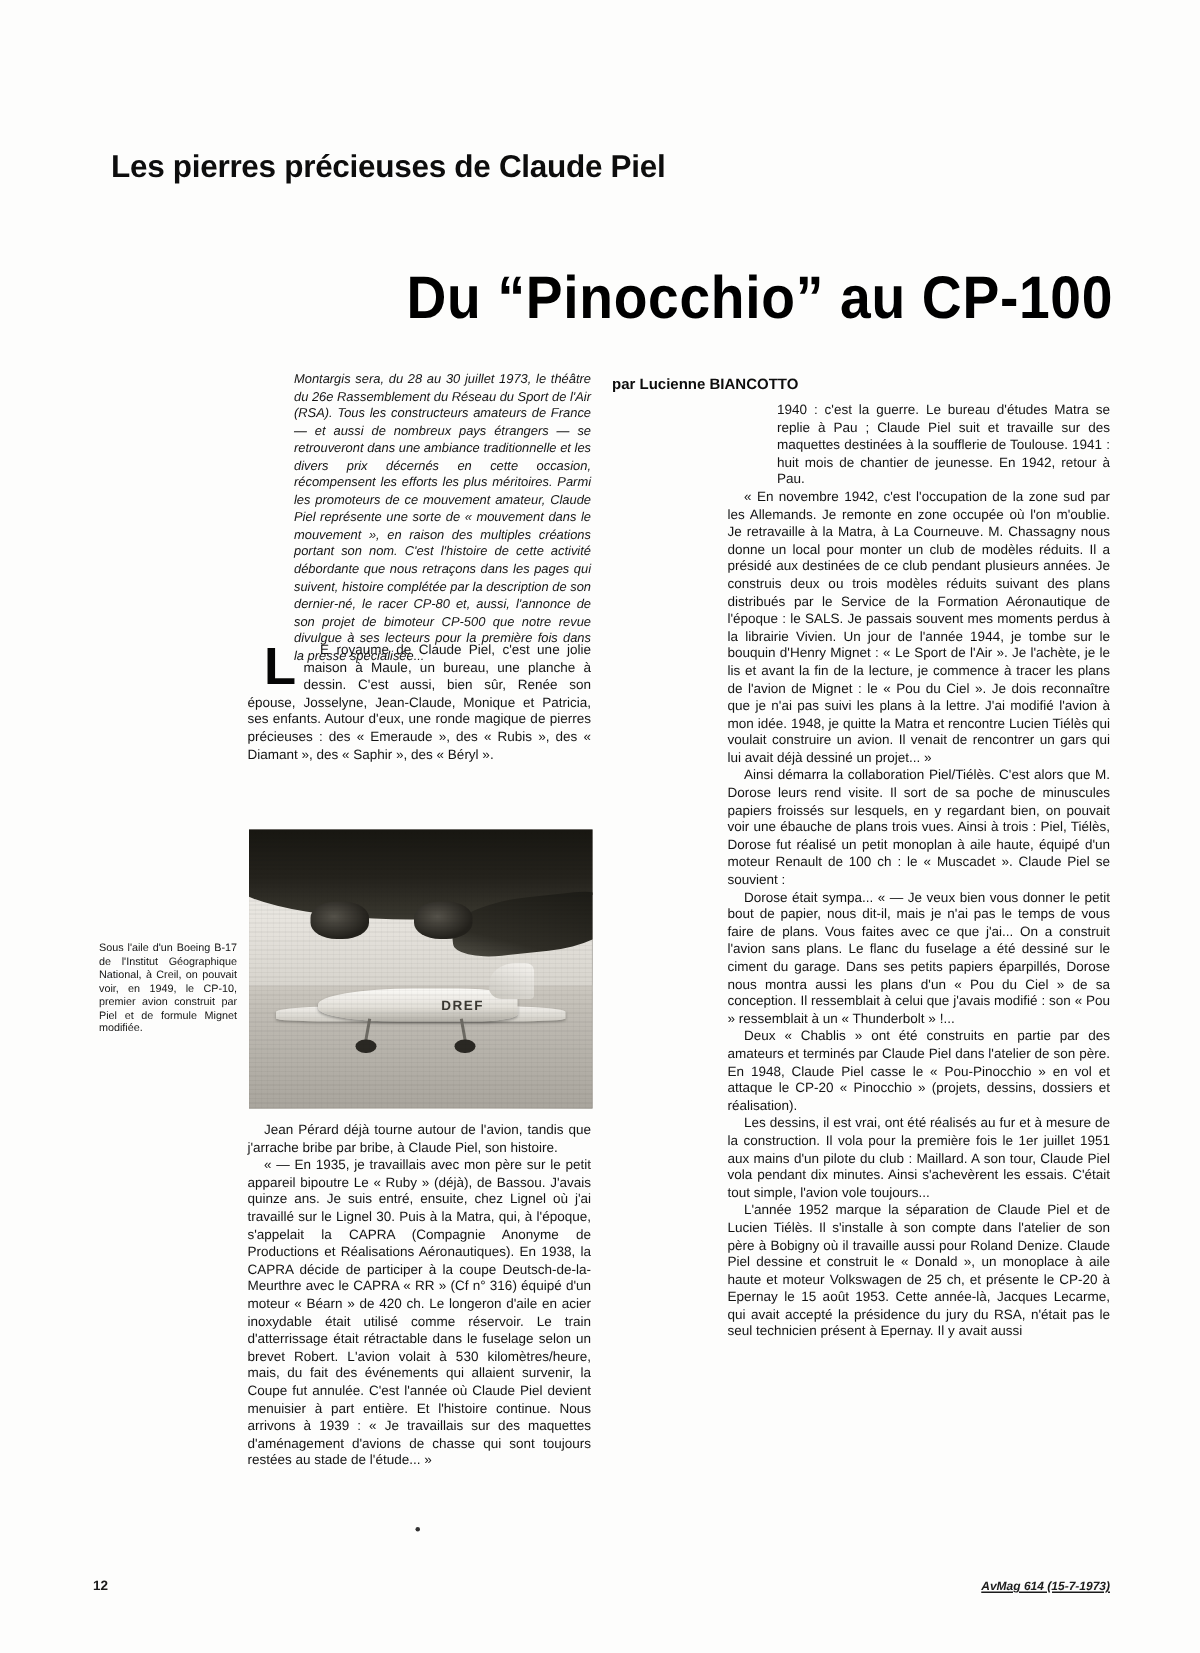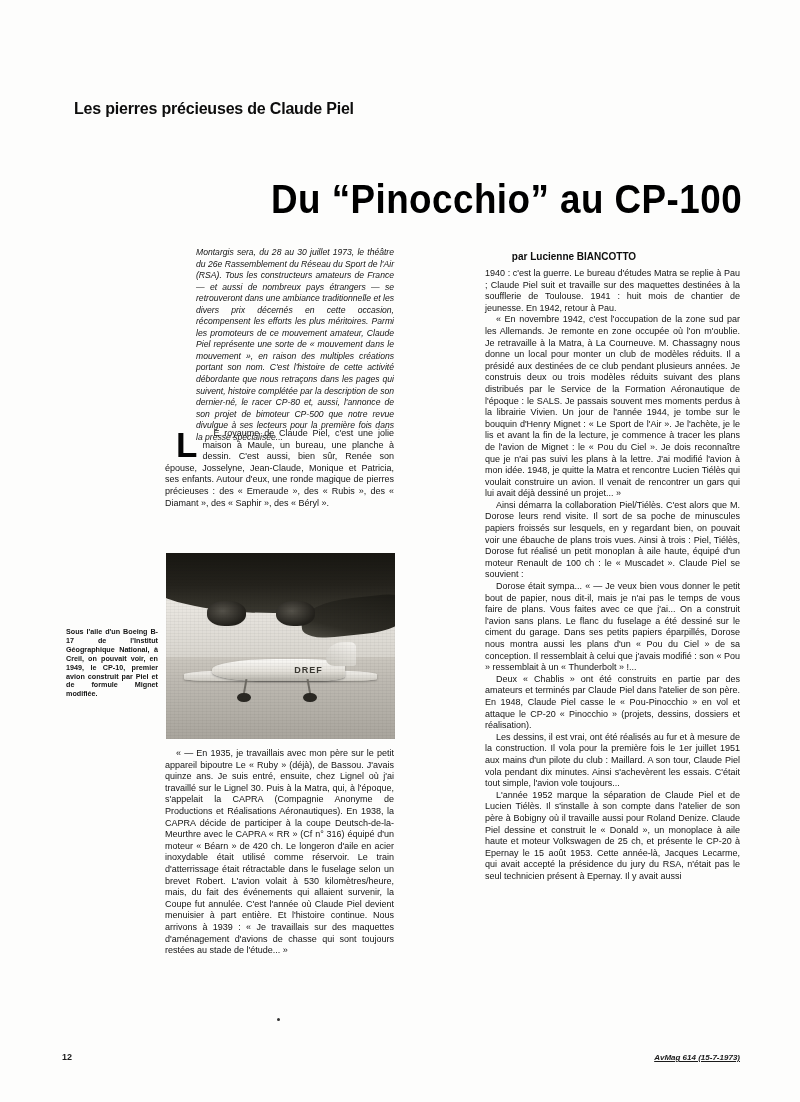--- a/index.html
+++ b/index.html
@@ -20,21 +20,21 @@
     position: absolute;
     inset: 0;
     background: #fdfdfc;
   }
 
   
   .kicker {
     position: absolute;
     left: 74px;
     top: 100px;
-    font-size: 16px;
+    font-size: 21px;
     font-weight: bold;
     letter-spacing: -0.2px;
     color: #0d0d0d;
   }
   .headline {
     position: absolute;
     right: 58px;
     top: 150px;
     font-size: 40px;
     font-weight: bold;
@@ -58,21 +58,21 @@
     text-align: justify;
     color: #141414;
     font-family: "Liberation Sans", sans-serif;
     margin-top: 23px;
   }
   .byline {
     position: absolute;
     left: 408px;
     top: 251px;
     width: 332px;
-    text-align: center;
+    text-align: left;
     font-size: 10px;
     font-weight: bold;
     color: #0d0d0d;
   }
 
   
   .col {
     position: absolute;
     font-size: 9px;
     line-height: 11.6px;
@@ -88,20 +88,21 @@
     left: 485px;
     top: 268px;
     width: 255px;
   }
   .col p {
     margin: 0;
     text-indent: 11px;
   }
   .col p.noindent {
     text-indent: 0;
+    margin-left: 33px;
   }
 
   
   .dropcap-para {
     text-indent: 0;
     min-height: 34px;
   }
   .dropcap {
     float: left;
     font-size: 35px;
@@ -234,21 +235,21 @@
     mix-blend-mode: multiply;
   }
 
   .caption {
     position: absolute;
     left: 66px;
     top: 628px;
     width: 92px;
     font-size: 7.2px;
     line-height: 8.9px;
-    font-weight: bold;
+    font-weight: normal;
     text-align: justify;
     color: #141414;
   }
 
   
   .folio {
     position: absolute;
     left: 62px;
     bottom: 40px;
     font-size: 9px;
@@ -306,20 +307,21 @@
     <div class="ph-strut s2"></div>
     <div class="ph-wheel w1"></div>
     <div class="ph-wheel w2"></div>
     <div class="ph-reg">DREF</div>
     <div class="ph-grain"></div>
   </figure>
 
   <div class="caption">Sous l'aile d'un Boeing B-17 de l'Institut Géographique National, à Creil, on pouvait voir, en 1949, le CP-10, premier avion construit par Piel et de formule Mignet modifiée.</div>
 
   <div class="col" style="left:165px; top:748px; width:229px;">
+    <p>Jean Pérard déjà tourne autour de l'avion, tandis que j'arrache bribe par bribe, à Claude Piel, son histoire.</p>
     <p>« — En 1935, je travaillais avec mon père sur le petit appareil bipoutre Le « Ruby » (déjà), de Bassou. J'avais quinze ans. Je suis entré, ensuite, chez Lignel où j'ai travaillé sur le Lignel 30. Puis à la Matra, qui, à l'époque, s'appelait la CAPRA (Compagnie Anonyme de Productions et Réalisations Aéronautiques). En 1938, la CAPRA décide de participer à la coupe Deutsch-de-la-Meurthre avec le CAPRA « RR » (Cf n° 316) équipé d'un moteur « Béarn » de 420 ch. Le longeron d'aile en acier inoxydable était utilisé comme réservoir. Le train d'atterrissage était rétractable dans le fuselage selon un brevet Robert. L'avion volait à 530 kilomètres/heure, mais, du fait des événements qui allaient survenir, la Coupe fut annulée. C'est l'année où Claude Piel devient menuisier à part entière. Et l'histoire continue. Nous arrivons à 1939 : « Je travaillais sur des maquettes d'aménagement d'avions de chasse qui sont toujours restées au stade de l'étude... »</p>
   </div>
 
   <div class="sep-dot"></div>
 
   <div class="col col-right">
     <p class="noindent">1940 : c'est la guerre. Le bureau d'études Matra se replie à Pau ; Claude Piel suit et travaille sur des maquettes destinées à la soufflerie de Toulouse. 1941 : huit mois de chantier de jeunesse. En 1942, retour à Pau.</p>
     <p>« En novembre 1942, c'est l'occupation de la zone sud par les Allemands. Je remonte en zone occupée où l'on m'oublie. Je retravaille à la Matra, à La Courneuve. M. Chassagny nous donne un local pour monter un club de modèles réduits. Il a présidé aux destinées de ce club pendant plusieurs années. Je construis deux ou trois modèles réduits suivant des plans distribués par le Service de la Formation Aéronautique de l'époque : le SALS. Je passais souvent mes moments perdus à la librairie Vivien. Un jour de l'année 1944, je tombe sur le bouquin d'Henry Mignet : « Le Sport de l'Air ». Je l'achète, je le lis et avant la fin de la lecture, je commence à tracer les plans de l'avion de Mignet : le « Pou du Ciel ». Je dois reconnaître que je n'ai pas suivi les plans à la lettre. J'ai modifié l'avion à mon idée. 1948, je quitte la Matra et rencontre Lucien Tiélès qui voulait construire un avion. Il venait de rencontrer un gars qui lui avait déjà dessiné un projet... »</p>
     <p>Ainsi démarra la collaboration Piel/Tiélès. C'est alors que M. Dorose leurs rend visite. Il sort de sa poche de minuscules papiers froissés sur lesquels, en y regardant bien, on pouvait voir une ébauche de plans trois vues. Ainsi à trois : Piel, Tiélès, Dorose fut réalisé un petit monoplan à aile haute, équipé d'un moteur Renault de 100 ch : le « Muscadet ». Claude Piel se souvient :</p>
     <p>Dorose était sympa... « — Je veux bien vous donner le petit bout de papier, nous dit-il, mais je n'ai pas le temps de vous faire de plans. Vous faites avec ce que j'ai... On a construit l'avion sans plans. Le flanc du fuselage a été dessiné sur le ciment du garage. Dans ses petits papiers éparpillés, Dorose nous montra aussi les plans d'un « Pou du Ciel » de sa conception. Il ressemblait à celui que j'avais modifié : son « Pou » ressemblait à un « Thunderbolt » !...</p>

